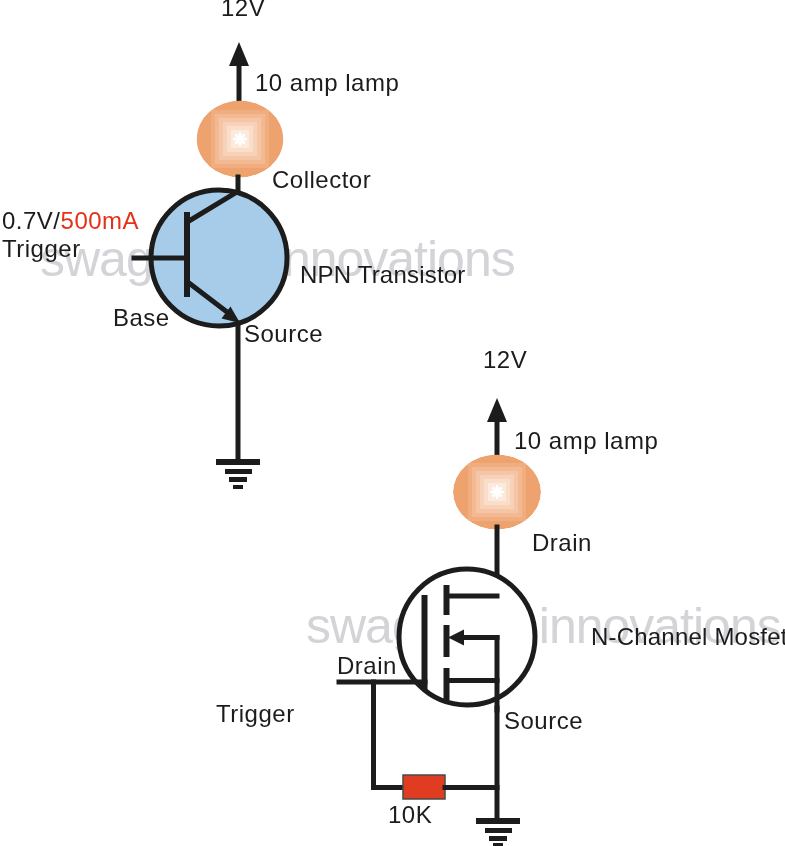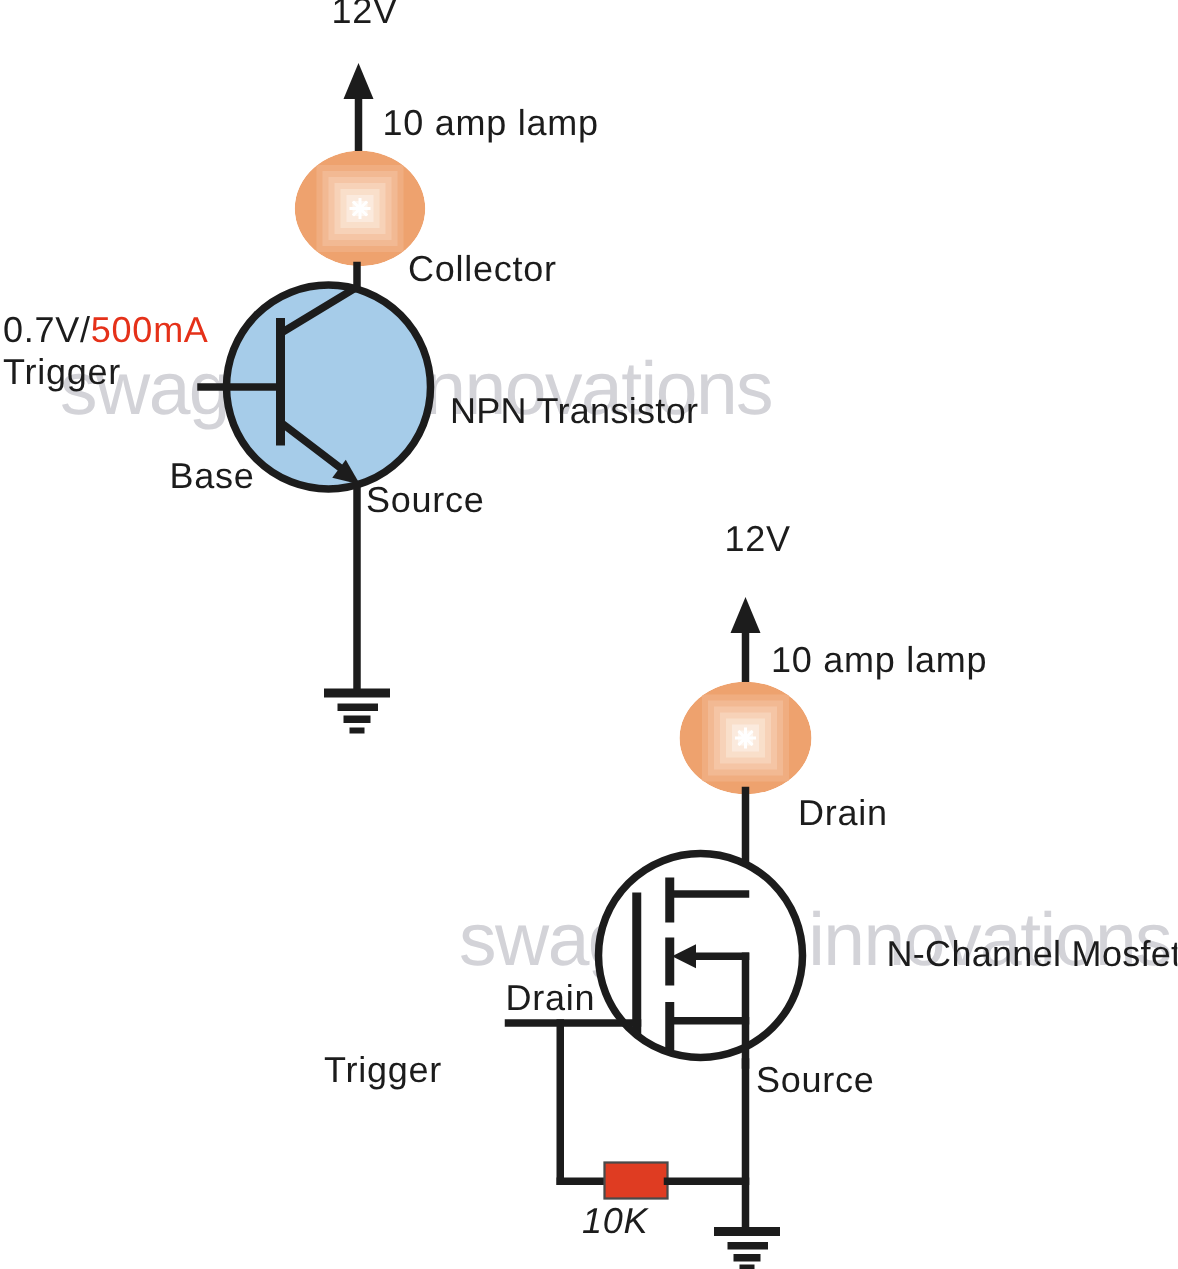--- a/index.html
+++ b/index.html
@@ -149,15 +149,15 @@
   <div class="label" style="left:244px; top:320px;">Source</div>
   <div class="label bold" style="left:300px; top:261px;">NPN Transistor</div>
 
   <div class="label" style="left:483px; top:346px;">12V</div>
   <div class="label" style="left:514px; top:427px;">10 amp lamp</div>
   <div class="label" style="left:532px; top:529px;text-align:right;">Drain</div>
   <div class="label" style="left:337px; top:652px;">Drain</div>
   <div class="label" style="left:216px; top:700px;">Trigger</div>
   <div class="label" style="left:504px; top:707px;">Source</div>
   <div class="label bold" style="left:591px; top:623px;">N-Channel Mosfet</div>
-  <div class="label" style="left:388px; top:801px;font-style:italic;">10K</div>
+  <div class="label" style="left:388px; top:801px;">10K</div>
 
 </div>
 
 </body></html>

